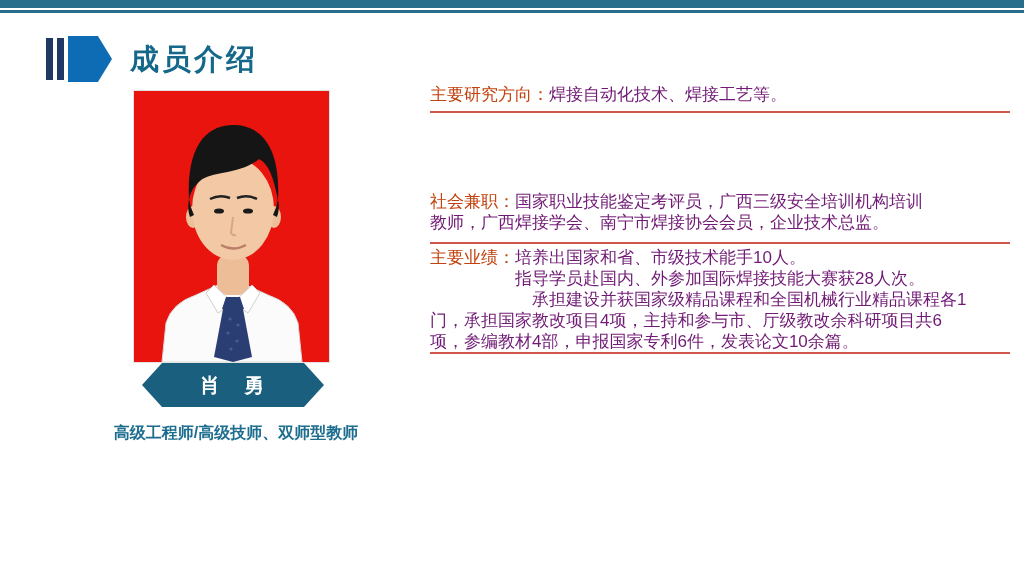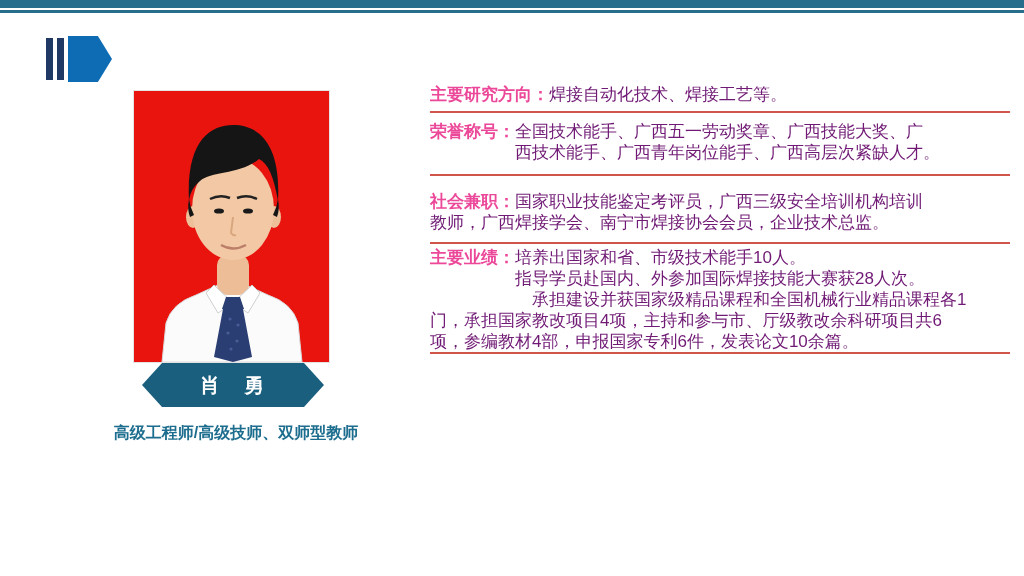--- a/index.html
+++ b/index.html
@@ -47,21 +47,21 @@
     position: absolute; left: 88px; top: 402px; width: 296px;
     text-align: center; color: #1C6D8E; font-weight: bold; font-size: 16px; line-height: 22px; margin-top: 20px;
   }
 
   
   .section {
     position: absolute; left: 430px; width: 580px;
     font-size: 17px; line-height: 21px;
     border-bottom: 2px solid #D0554B;
   }
-  .section .label { color: #ec4899; font-weight: bold; white-space: pre-wrap; }
+  .section .label { color: #c2410c; font-weight: normal; white-space: pre-wrap; }
   .section .content { color: #701a75; white-space: pre-wrap; }
   .s1 { top: 84px;  height: 29px; }
   .s2 { top: 121px; height: 55px; }
   .s3 { top: 191px; height: 53px; }
   .s4 { top: 247px; height: 107px; }
   .s5 { top: 372px; height: 74px; }
 </style>
 </head>
 <body>
 
@@ -69,20 +69,21 @@
 
   <div class="top-bar"></div>
   <div class="top-line"></div>
 
   <div class="header-icon">
     <div class="hbar b1"></div>
     <div class="hbar b2"></div>
     <div class="harrow"></div>
   </div>
 
+  <div class="page-title">成员介绍</div>
 
   <div class="photo-frame">
     <svg width="195" height="271" viewBox="0 0 195 271" xmlns="http://www.w3.org/2000/svg">
       <rect x="0" y="0" width="195" height="271" fill="#E9140E"></rect>
 
       <path d="M28,271 L32,232 Q38,212 62,204 L84,194 L112,194 L134,204 Q158,212 164,232 L168,271 Z" fill="#fbfbfb" stroke="#d9d9d9" stroke-width="1"></path>
 
       <rect x="83" y="164" width="32" height="40" rx="10" fill="#ecbd97"></rect>
 
       <ellipse cx="59" cy="126" rx="7" ry="11" fill="#eec09a"></ellipse>
@@ -125,24 +126,20 @@
   </div>
 
   <div class="member-titles">
     <div>高级工程师/高级技师、双师型教师</div>
   </div>
 
   <div class="section s1">
     <span class="label">主要研究方向：</span><span class="content">焊接自动化技术、焊接工艺等。</span>
   </div>
 
-  <div class="section s2">
-    <span class="label">荣誉称号：</span><span class="content">全国技术能手、广西五一劳动奖章、广西技能大奖、广
-　　　　　西技术能手、广西青年岗位能手、广西高层次紧缺人才。</span>
-  </div>
 
   <div class="section s3">
     <span class="label">社会兼职：</span><span class="content">国家职业技能鉴定考评员，广西三级安全培训机构培训
 教师，广西焊接学会、南宁市焊接协会会员，企业技术总监。</span>
   </div>
 
   <div class="section s4">
     <span class="label">主要业绩：</span><span class="content">培养出国家和省、市级技术能手10人。
 　　　　　指导学员赴国内、外参加国际焊接技能大赛获28人次。
 　　　　　　承担建设并获国家级精品课程和全国机械行业精品课程各1

